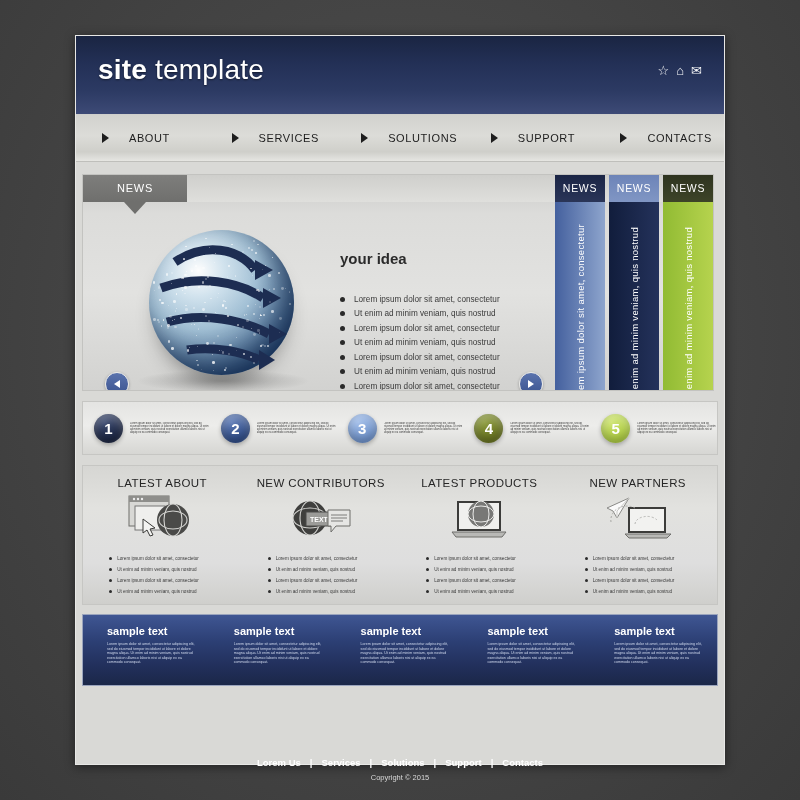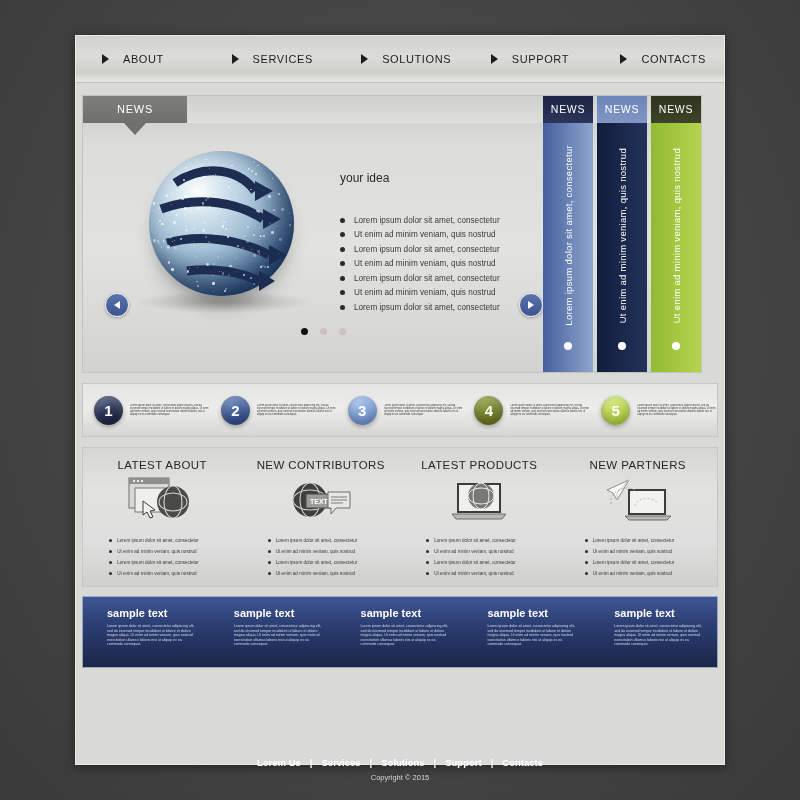--- a/index.html
+++ b/index.html
@@ -31,32 +31,32 @@
   .hdr-icons{position:absolute;right:22px;top:28px;display:flex;gap:7px;align-items:center;}
   .hdr-icons span{color:#fff;font-size:13px;line-height:13px;opacity:.95;}
 
   
   .nav{
     height:46px;display:flex;align-items:center;
     background:linear-gradient(to bottom,#d2d2ce 0%,#dcdcd8 45%,#cfcfca 80%,#e6e6e2 100%);
     border-bottom:1px solid #bfbfbb;
   }
   .nav-item{
-    flex:1;display:flex;align-items:center;gap:14px;padding-left:26px;
+    flex:1;display:flex;align-items:center;gap:20px;padding-left:26px;
     box-sizing:border-box;
   }
   .tri{
     width:0;height:0;border-left:7px solid #1d1d1d;
     border-top:5px solid transparent;border-bottom:5px solid transparent;
   }
   .nav-label{font-size:11px;color:#1d1d1d;letter-spacing:.6px;}
 
   
   .slider-wrap{
-    position:relative;margin:12px 22px 0 6px;height:278px;
+    position:relative;margin:12px 10px 0 6px;height:217px;
     background:linear-gradient(to bottom,#c9c9c7 0%,#dcdcda 18%,#e2e2e0 55%,#d2d2d0 100%);
     border:1px solid #c3c3c0;
     box-sizing:border-box;overflow:hidden;
   }
   .tabrow{position:relative;height:27px;background:linear-gradient(to bottom,#cfcfcc,#dfdfdc);}
   .tab-news{
     position:absolute;left:0;top:0;width:104px;height:27px;
     background:linear-gradient(to bottom,#7e7e7c,#6f6f6d);
   }
   .tab-news .lbl{
@@ -78,21 +78,21 @@
   }
   .globe .speck{position:absolute;border-radius:50%;background:rgba(255,255,255,.85);}
   .arrow-band{position:absolute;left:0;top:0;width:100%;height:100%;}
   .arrow-band svg{position:absolute;left:-6px;top:-4px;}
   .globe-shadow{
     position:absolute;left:55px;top:168px;width:170px;height:22px;border-radius:50%;
     background:radial-gradient(ellipse at center, rgba(90,90,90,.40) 0%, rgba(140,140,140,0) 72%);
   }
 
   .hero-title{
-    position:absolute;left:257px;top:48px;font-size:12px;font-weight:400;color:#2b2b2b;
+    position:absolute;left:257px;top:48px;font-size:15px;font-weight:700;color:#2b2b2b;
   }
   .hero-list{position:absolute;left:257px;top:90px;margin:0;padding:0;list-style:none;}
   .hero-list li{
     display:flex;align-items:center;gap:9px;height:14.5px;
     font-size:8.2px;color:#3a3a3a;white-space:nowrap;
   }
   .hero-list .dot{width:5px;height:5px;border-radius:50%;background:#2a2a2a;flex:none;}
 
   .navbtn{
     position:absolute;top:170px;width:22px;height:22px;border-radius:50%;
@@ -194,20 +194,28 @@
   .flinks{display:flex;align-items:center;gap:9px;}
   .flinks a{color:#fff;font-size:9.5px;font-weight:700;text-decoration:none;}
   .flinks .sep{color:#fff;font-size:9.5px;font-weight:700;}
   .copy{color:#d8d8d8;font-size:7.5px;}
 </style>
 </head>
 <body>
 
 <div class="site">
 
+  <div class="header">
+    <div class="logo"><b>site</b><span> template</span></div>
+    <div class="hdr-icons">
+      <span>☆</span>
+      <span>⌂</span>
+      <span>✉</span>
+    </div>
+  </div>
 
   <div class="nav">
     <div class="nav-item">
       <i class="tri"></i>
       <span class="nav-label">ABOUT</span>
     </div>
     <div class="nav-item">
       <i class="tri"></i>
       <span class="nav-label">SERVICES</span>
     </div>

